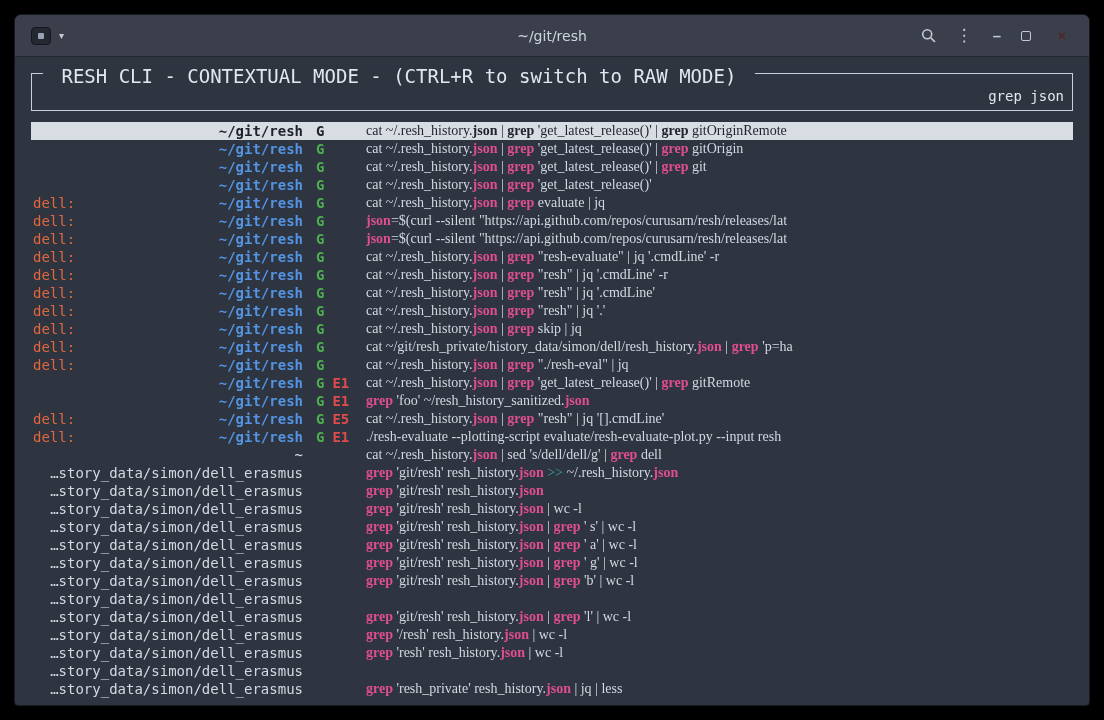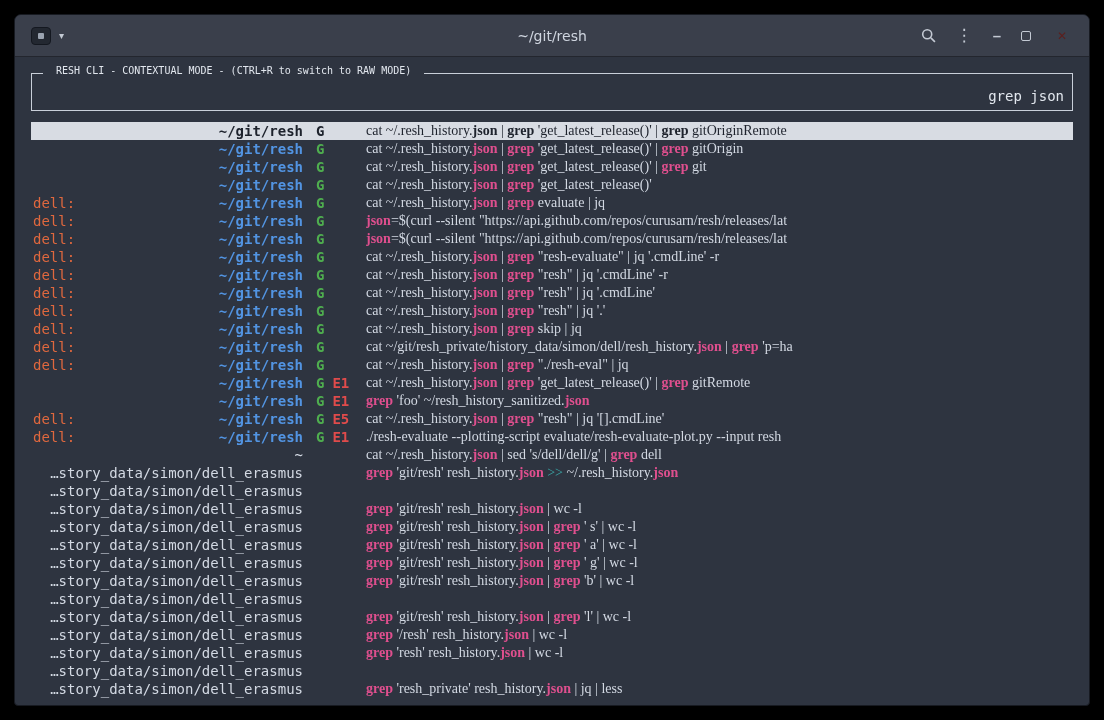--- a/index.html
+++ b/index.html
@@ -26,21 +26,21 @@
   .tb-right { margin-left:auto; display:flex; align-items:center; gap:20px; }
   .tb-right button { background:transparent; border:none; color:#c3c9d3; cursor:pointer; display:flex; align-items:center; justify-content:center; padding:0; }
   .icon-menu { font-size:17px; line-height:1; }
   .icon-min { font-size:15px; font-weight:bold; line-height:1; }
   .icon-restore { width:10px; height:10px; border:1.5px solid #c3c9d3; border-radius:2px; display:inline-block; }
   .btn-close { width:22px; height:22px; border-radius:50%; background:#f0544c; }
   .btn-close span { color:#5c1f1d; font-size:12px; font-weight:bold; line-height:1; font-family:"DejaVu Sans", sans-serif; }
   
   .terminal { flex:1; padding:12px 16px 0 16px; overflow:hidden; font-size:14px; color:var(--fg,#d3d9e3); }
   .searchbox { border:1px solid #c9cfd9; position:relative; margin:4px 0 11px 0; padding:13px 8px 5px 8px; }
-  .boxlabel { position:absolute; top:-9px; left:11px; background:var(--bg,#2e3440); padding:0 7px; color:#e2e7ee; font-size:10px; white-space:pre; }
+  .boxlabel { position:absolute; top:-9px; left:11px; background:var(--bg,#2e3440); padding:0 7px; color:#e2e7ee; font-size:19px; white-space:pre; }
   .query { color:#e2e7ee; font-size:14px; line-height:18px; white-space:pre;text-align:right; }
   
   .rows { width:100%; }
   .row { display:flex; height:18px; line-height:18px; white-space:pre; font-size:14px; }
   .hostdir { flex:0 0 272px; display:flex; overflow:hidden; padding-left:2px; }
   .host { margin-right:auto; color:var(--orange,#e0683e); }
   .dir { color:#d3d9e3; }
   .dir.repo { color:var(--blue,#5294e2); font-weight:bold; }
   .flags { flex:0 0 63px; padding-left:13px; display:flex; gap:8px; font-weight:bold; overflow:hidden; }
   .flag.ok  { color:var(--green,#4fae4f); }
@@ -272,20 +272,21 @@
     <span class="flags"></span>
     <span class="cmd"><span class="match">grep</span><span> 'git/resh' resh_history.</span><span class="match">json</span><span> </span><span class="redir">&gt;&gt;</span><span> ~/.resh_history.</span><span class="match">json</span></span>
   </div>
 
   <div class="row">
     <span class="hostdir">
       <span class="host"></span>
       <span class="dir">…story_data/simon/dell_erasmus</span>
     </span>
     <span class="flags"></span>
+    <span class="cmd"><span class="match">grep</span><span> 'git/resh' resh_history.</span><span class="match">json</span></span>
   </div>
 
   <div class="row">
     <span class="hostdir">
       <span class="host"></span>
       <span class="dir">…story_data/simon/dell_erasmus</span>
     </span>
     <span class="flags"></span>
     <span class="cmd"><span class="match">grep</span><span> 'git/resh' resh_history.</span><span class="match">json</span><span> | wc -l</span></span>
   </div>

